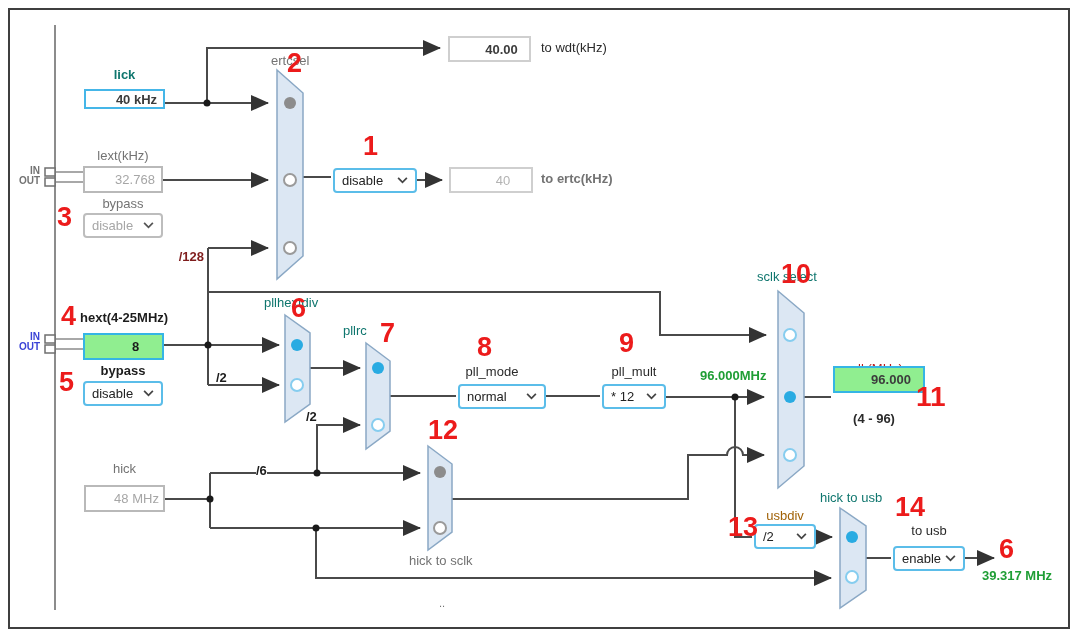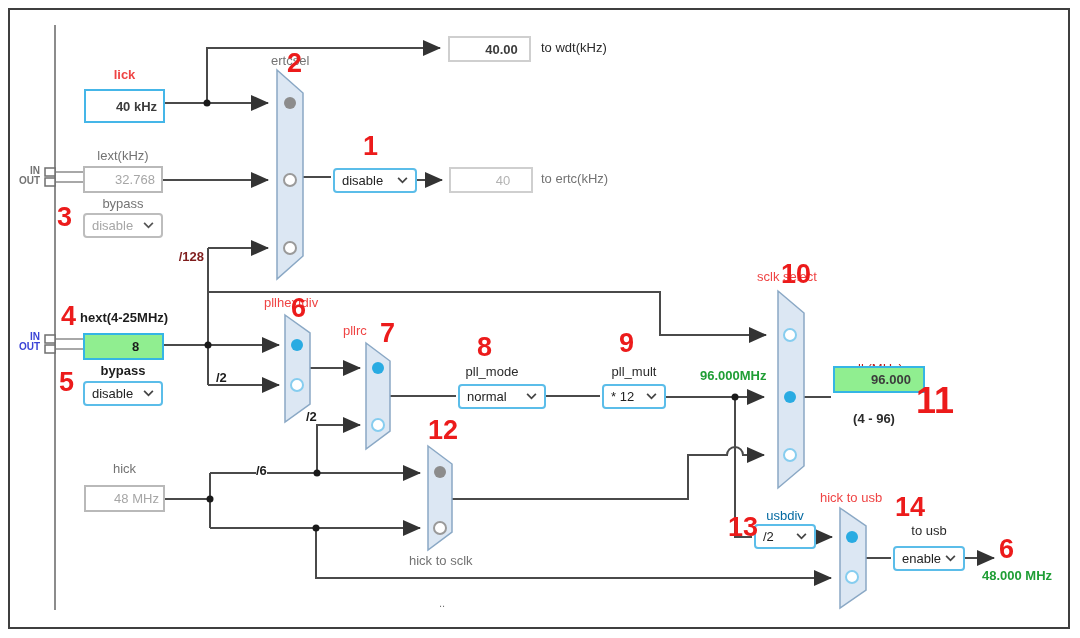--- a/index.html
+++ b/index.html
@@ -1,21 +1,21 @@
 <!DOCTYPE html>
 <html><head>
 <meta charset="utf-8">
 <title>Clock Configuration</title>
 <style>
   html,body{margin:0;padding:0;background:#fff;}
   #canvas{position:relative;width:1080px;height:638px;background:#fff;overflow:hidden;
           font-family:"Liberation Sans",sans-serif;}
   .frame{position:absolute;left:8px;top:8px;width:1062px;height:621px;border:2px solid #3f3f3f;box-sizing:border-box;}
   svg.wires{position:absolute;left:0;top:0;}
-  .lbl{position:absolute;font-size:13px;color:#ef4444;white-space:nowrap;line-height:1.1;}
+  .lbl{position:absolute;font-size:13px;color:#0f766e;white-space:nowrap;line-height:1.1;}
   .b{font-weight:bold;}
   .g{color:#737373;}
   .blue{color:#3b43d6;}
   .grn{color:#1f9e35;font-weight:bold;}
   .ctr{text-align:center;}
   .rt{text-align:right;}
   .pin{position:absolute;font-size:10px;font-weight:bold;white-space:nowrap;text-align:right;width:30px;}
   .box{position:absolute;display:flex;align-items:center;justify-content:center;
        background:#fff;border:2px solid #b9b9b9;box-sizing:border-box;font-size:13px;color:#3c3c3c;padding-left:24px;}
   .box.cy{border-color:#45b6e8;}
@@ -108,21 +108,21 @@
       <circle cx="440" cy="528" r="6" fill="#fff" stroke="#9a9a9a" stroke-width="2"></circle>
       <circle cx="790" cy="335" r="6" fill="#fff" stroke="#86cdef" stroke-width="2"></circle>
       <circle cx="790" cy="397" r="6" fill="#29abe2"></circle>
       <circle cx="790" cy="455" r="6" fill="#fff" stroke="#86cdef" stroke-width="2"></circle>
       <circle cx="852" cy="537" r="6" fill="#29abe2"></circle>
       <circle cx="852" cy="577" r="6" fill="#fff" stroke="#86cdef" stroke-width="2"></circle>
     </g>
   </svg>
 
   <div class="lbl b ctr" style="left:84px;top:68px;width:81px;">lick</div>
-  <div class="box cy b" style="left:84px;top:89px;width:81px;height:34px;">40 kHz</div>
+  <div class="box cy b" style="left:84px;top:89px;width:81px;height:20px;">40 kHz</div>
 
   <div class="lbl g ctr" style="left:83px;top:149px;width:80px;">lext(kHz)</div>
   <div class="box g" style="left:83px;top:166px;width:80px;height:27px;color:#a6a6a6;">32.768</div>
   <div class="lbl g ctr" style="left:83px;top:197px;width:80px;">bypass</div>
   <div class="dd gray" style="left:83px;top:213px;width:80px;">
     <span>disable</span>
     <svg viewBox="0 0 12 8" width="11" height="7">
         <path d="M1,1 L6,6 L11,1" fill="none" stroke="#555" stroke-width="2"></path>
       </svg>
   </div>
@@ -158,21 +158,21 @@
 
   <div class="dd" style="left:333px;top:168px;width:84px;">
     <span>disable</span>
     <svg viewBox="0 0 12 8" width="11" height="7">
         <path d="M1,1 L6,6 L11,1" fill="none" stroke="#444" stroke-width="2"></path>
       </svg>
   </div>
   <div class="box dis grn" style="left:448px;top:36px;width:83px;height:26px;">40.00</div>
   <div class="lbl" style="left:541px;top:41px;color:#2a2a2a;">to wdt(kHz)</div>
   <div class="box dis" style="left:449px;top:167px;width:84px;height:26px;color:#b3b3b3;">40</div>
-  <div class="lbl g" style="left:541px;top:172px;">to ertc(kHz)</div>
+  <div class="lbl g" style="left:541px;top:172px;font-weight:bold;">to ertc(kHz)</div>
 
   <div class="lbl ctr" style="left:458px;top:365px;width:68px;color:#2a2a2a;">pll_mode</div>
   <div class="dd" style="left:458px;top:384px;width:88px;">
     <span>normal</span>
     <svg viewBox="0 0 12 8" width="11" height="7">
         <path d="M1,1 L6,6 L11,1" fill="none" stroke="#444" stroke-width="2"></path>
       </svg>
   </div>
   <div class="lbl ctr" style="left:602px;top:365px;width:64px;color:#2a2a2a;">pll_mult</div>
   <div class="dd" style="left:602px;top:384px;width:64px;">
@@ -180,46 +180,46 @@
     <svg viewBox="0 0 12 8" width="11" height="7">
         <path d="M1,1 L6,6 L11,1" fill="none" stroke="#444" stroke-width="2"></path>
       </svg>
   </div>
   <div class="lbl grn" style="left:700px;top:369px;">96.000MHz</div>
 
   <div class="lbl ctr" style="left:833px;top:362px;width:82px;color:#b91c1c;">sclk(MHz)</div>
   <div class="box grnbg grn" style="left:833px;top:366px;width:92px;height:27px;">96.000</div>
   <div class="lbl b ctr" style="left:833px;top:412px;width:82px;color:#2a2a2a;">(4 - 96)</div>
 
-  <div class="lbl ctr" style="left:754px;top:509px;width:62px;color:#0369a1;">usbdiv</div>
+  <div class="lbl ctr" style="left:754px;top:509px;width:62px;color:#a16207;">usbdiv</div>
   <div class="dd" style="left:754px;top:524px;width:62px;">
     <span>/2</span>
     <svg viewBox="0 0 12 8" width="11" height="7">
         <path d="M1,1 L6,6 L11,1" fill="none" stroke="#444" stroke-width="2"></path>
       </svg>
   </div>
   <div class="lbl ctr" style="left:893px;top:524px;width:72px;color:#2a2a2a;">to usb</div>
   <div class="dd" style="left:893px;top:546px;width:72px;">
     <span>enable</span>
     <svg viewBox="0 0 12 8" width="11" height="7">
         <path d="M1,1 L6,6 L11,1" fill="none" stroke="#444" stroke-width="2"></path>
       </svg>
   </div>
-  <div class="lbl grn" style="left:982px;top:569px;">48.000 MHz</div>
+  <div class="lbl grn" style="left:982px;top:569px;">39.317 MHz</div>
 
   <div class="lbl g" style="left:439px;top:597px;font-size:11px;">..</div>
 
   <div class="an" style="left:363px;top:133px;">1</div>
   <div class="an" style="left:287px;top:50px;">2</div>
   <div class="an" style="left:57px;top:204px;">3</div>
   <div class="an" style="left:61px;top:303px;">4</div>
   <div class="an" style="left:59px;top:369px;">5</div>
   <div class="an" style="left:291px;top:295px;">6</div>
   <div class="an" style="left:380px;top:320px;">7</div>
   <div class="an" style="left:477px;top:334px;">8</div>
   <div class="an" style="left:619px;top:330px;">9</div>
   <div class="an" style="left:781px;top:261px;">10</div>
-  <div class="an" style="left:916px;top:383px;font-size:36px;">11</div>
+  <div class="an" style="left:916px;top:383px;font-size:28px;">11</div>
   <div class="an" style="left:428px;top:417px;">12</div>
   <div class="an" style="left:728px;top:514px;">13</div>
   <div class="an" style="left:895px;top:494px;">14</div>
   <div class="an" style="left:999px;top:536px;">6</div>
 </div>
 
 </body></html>

